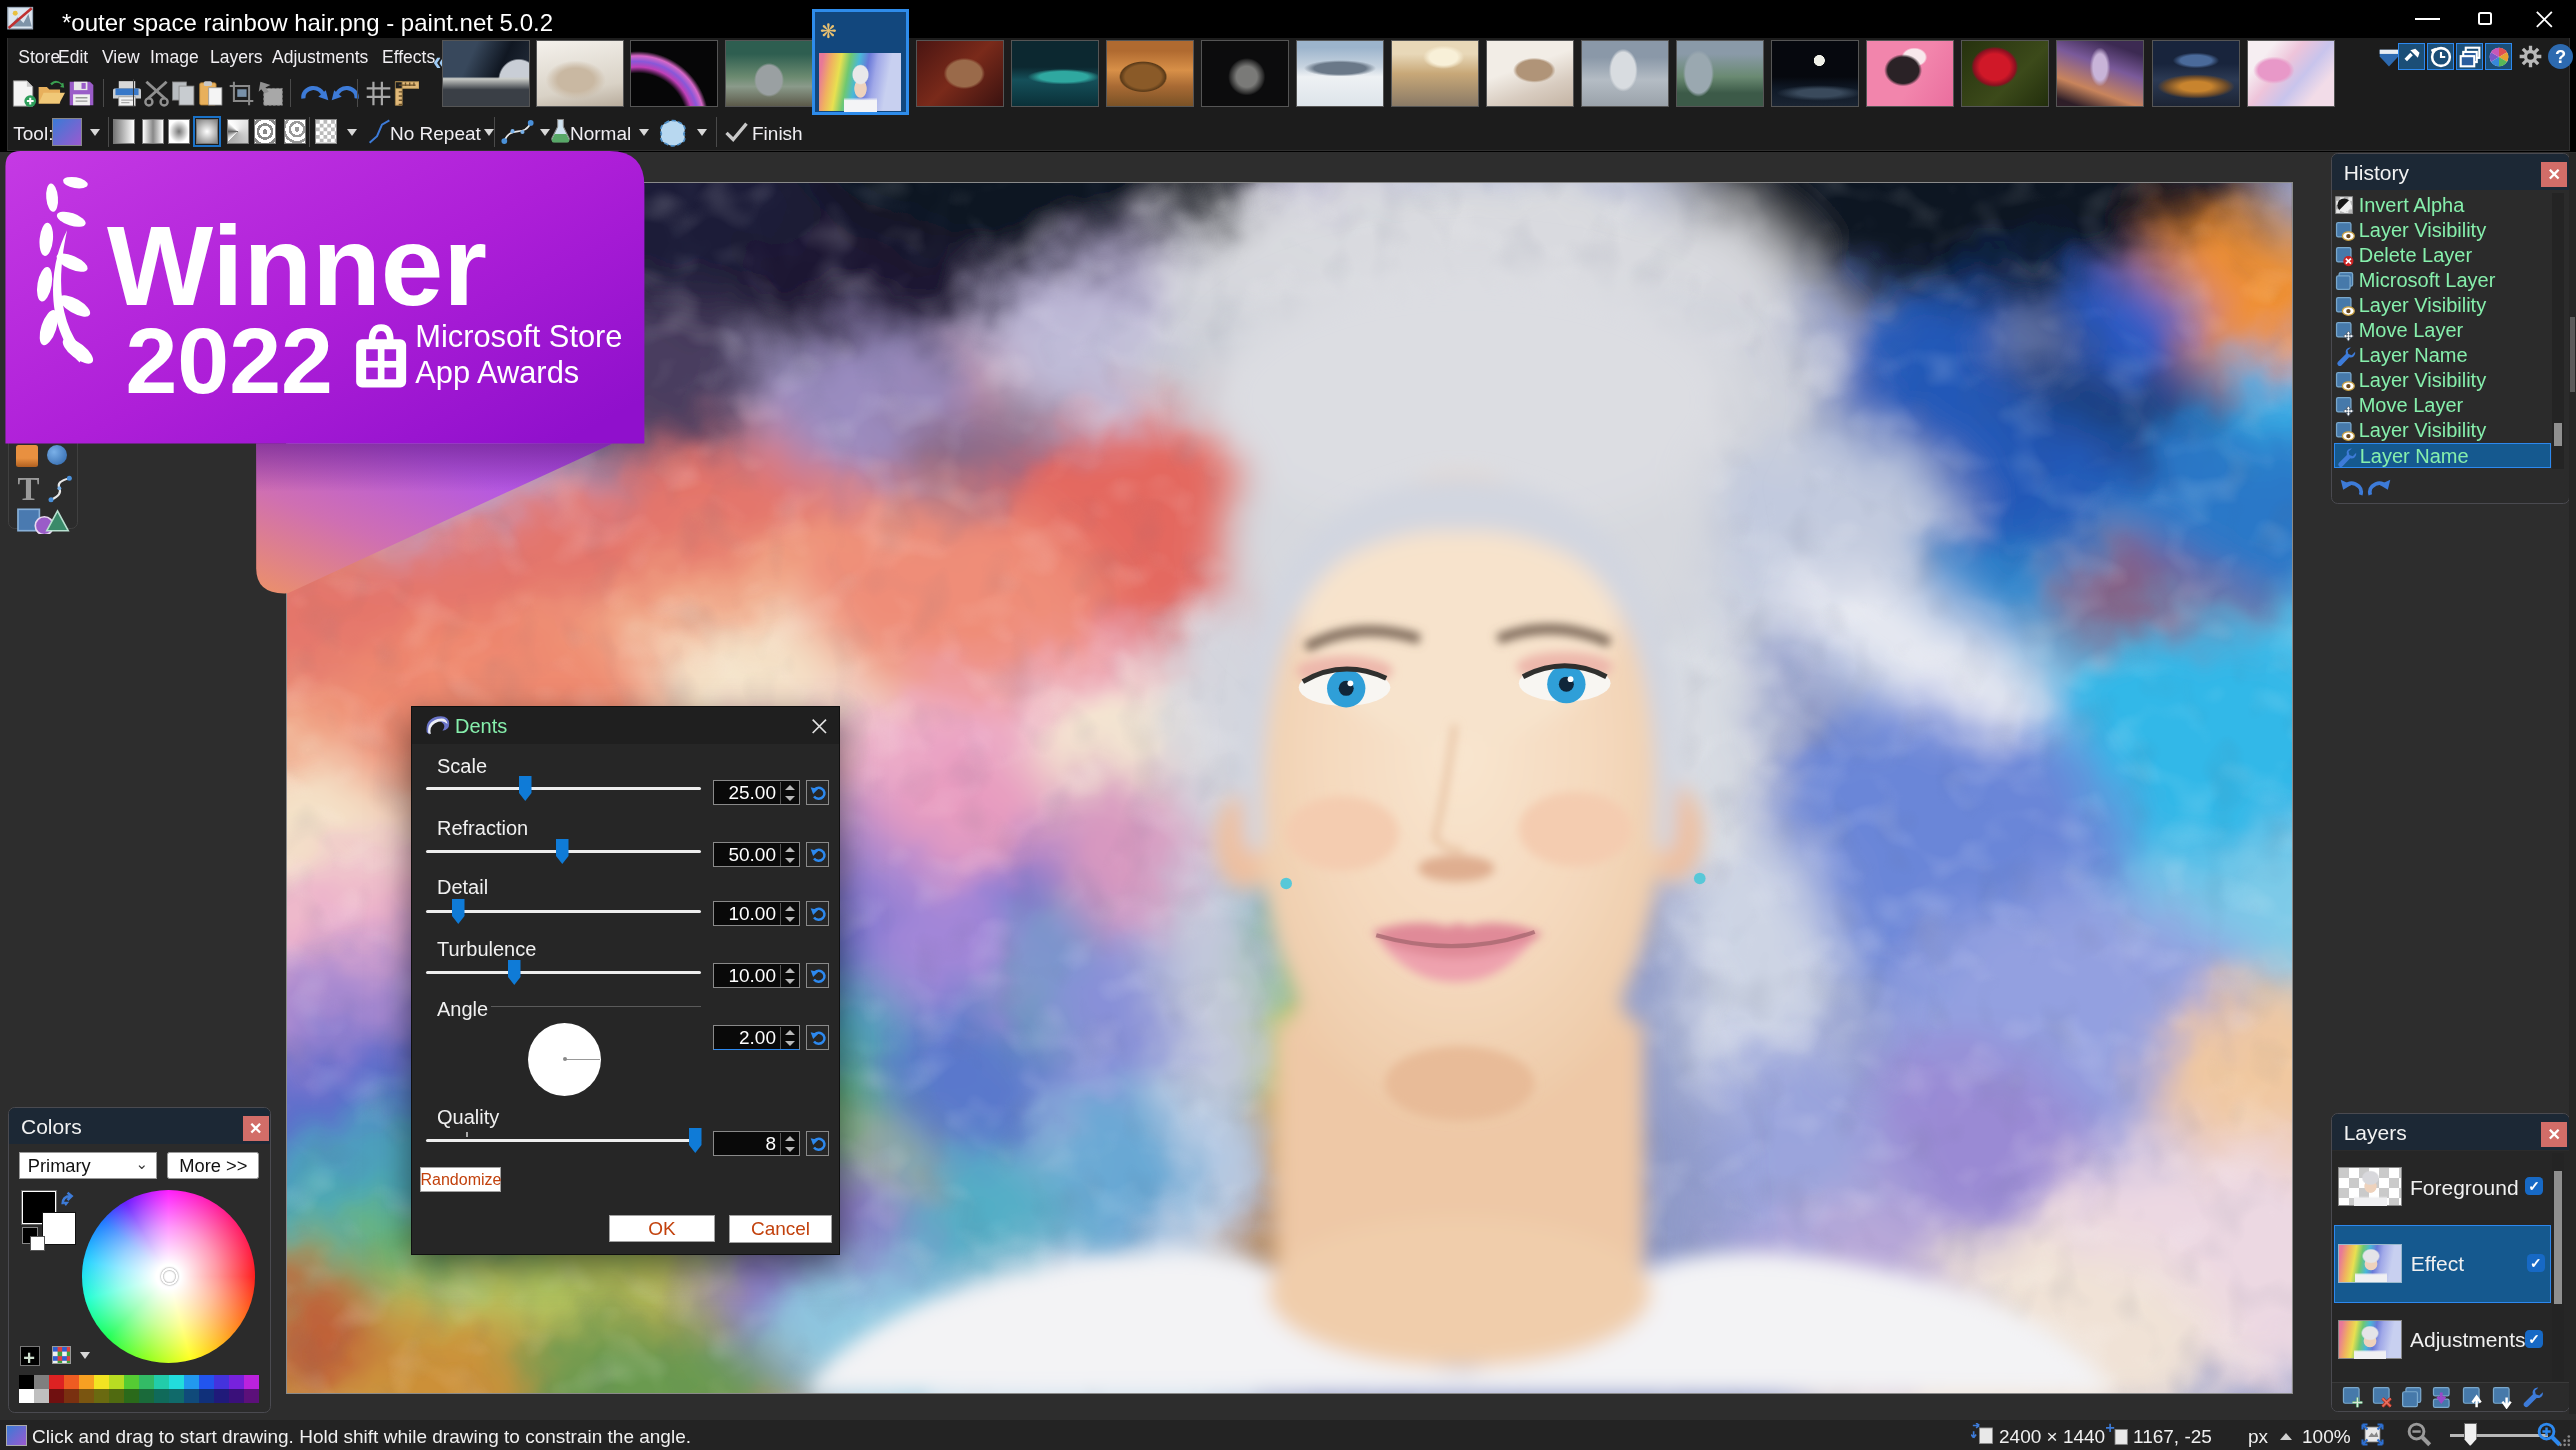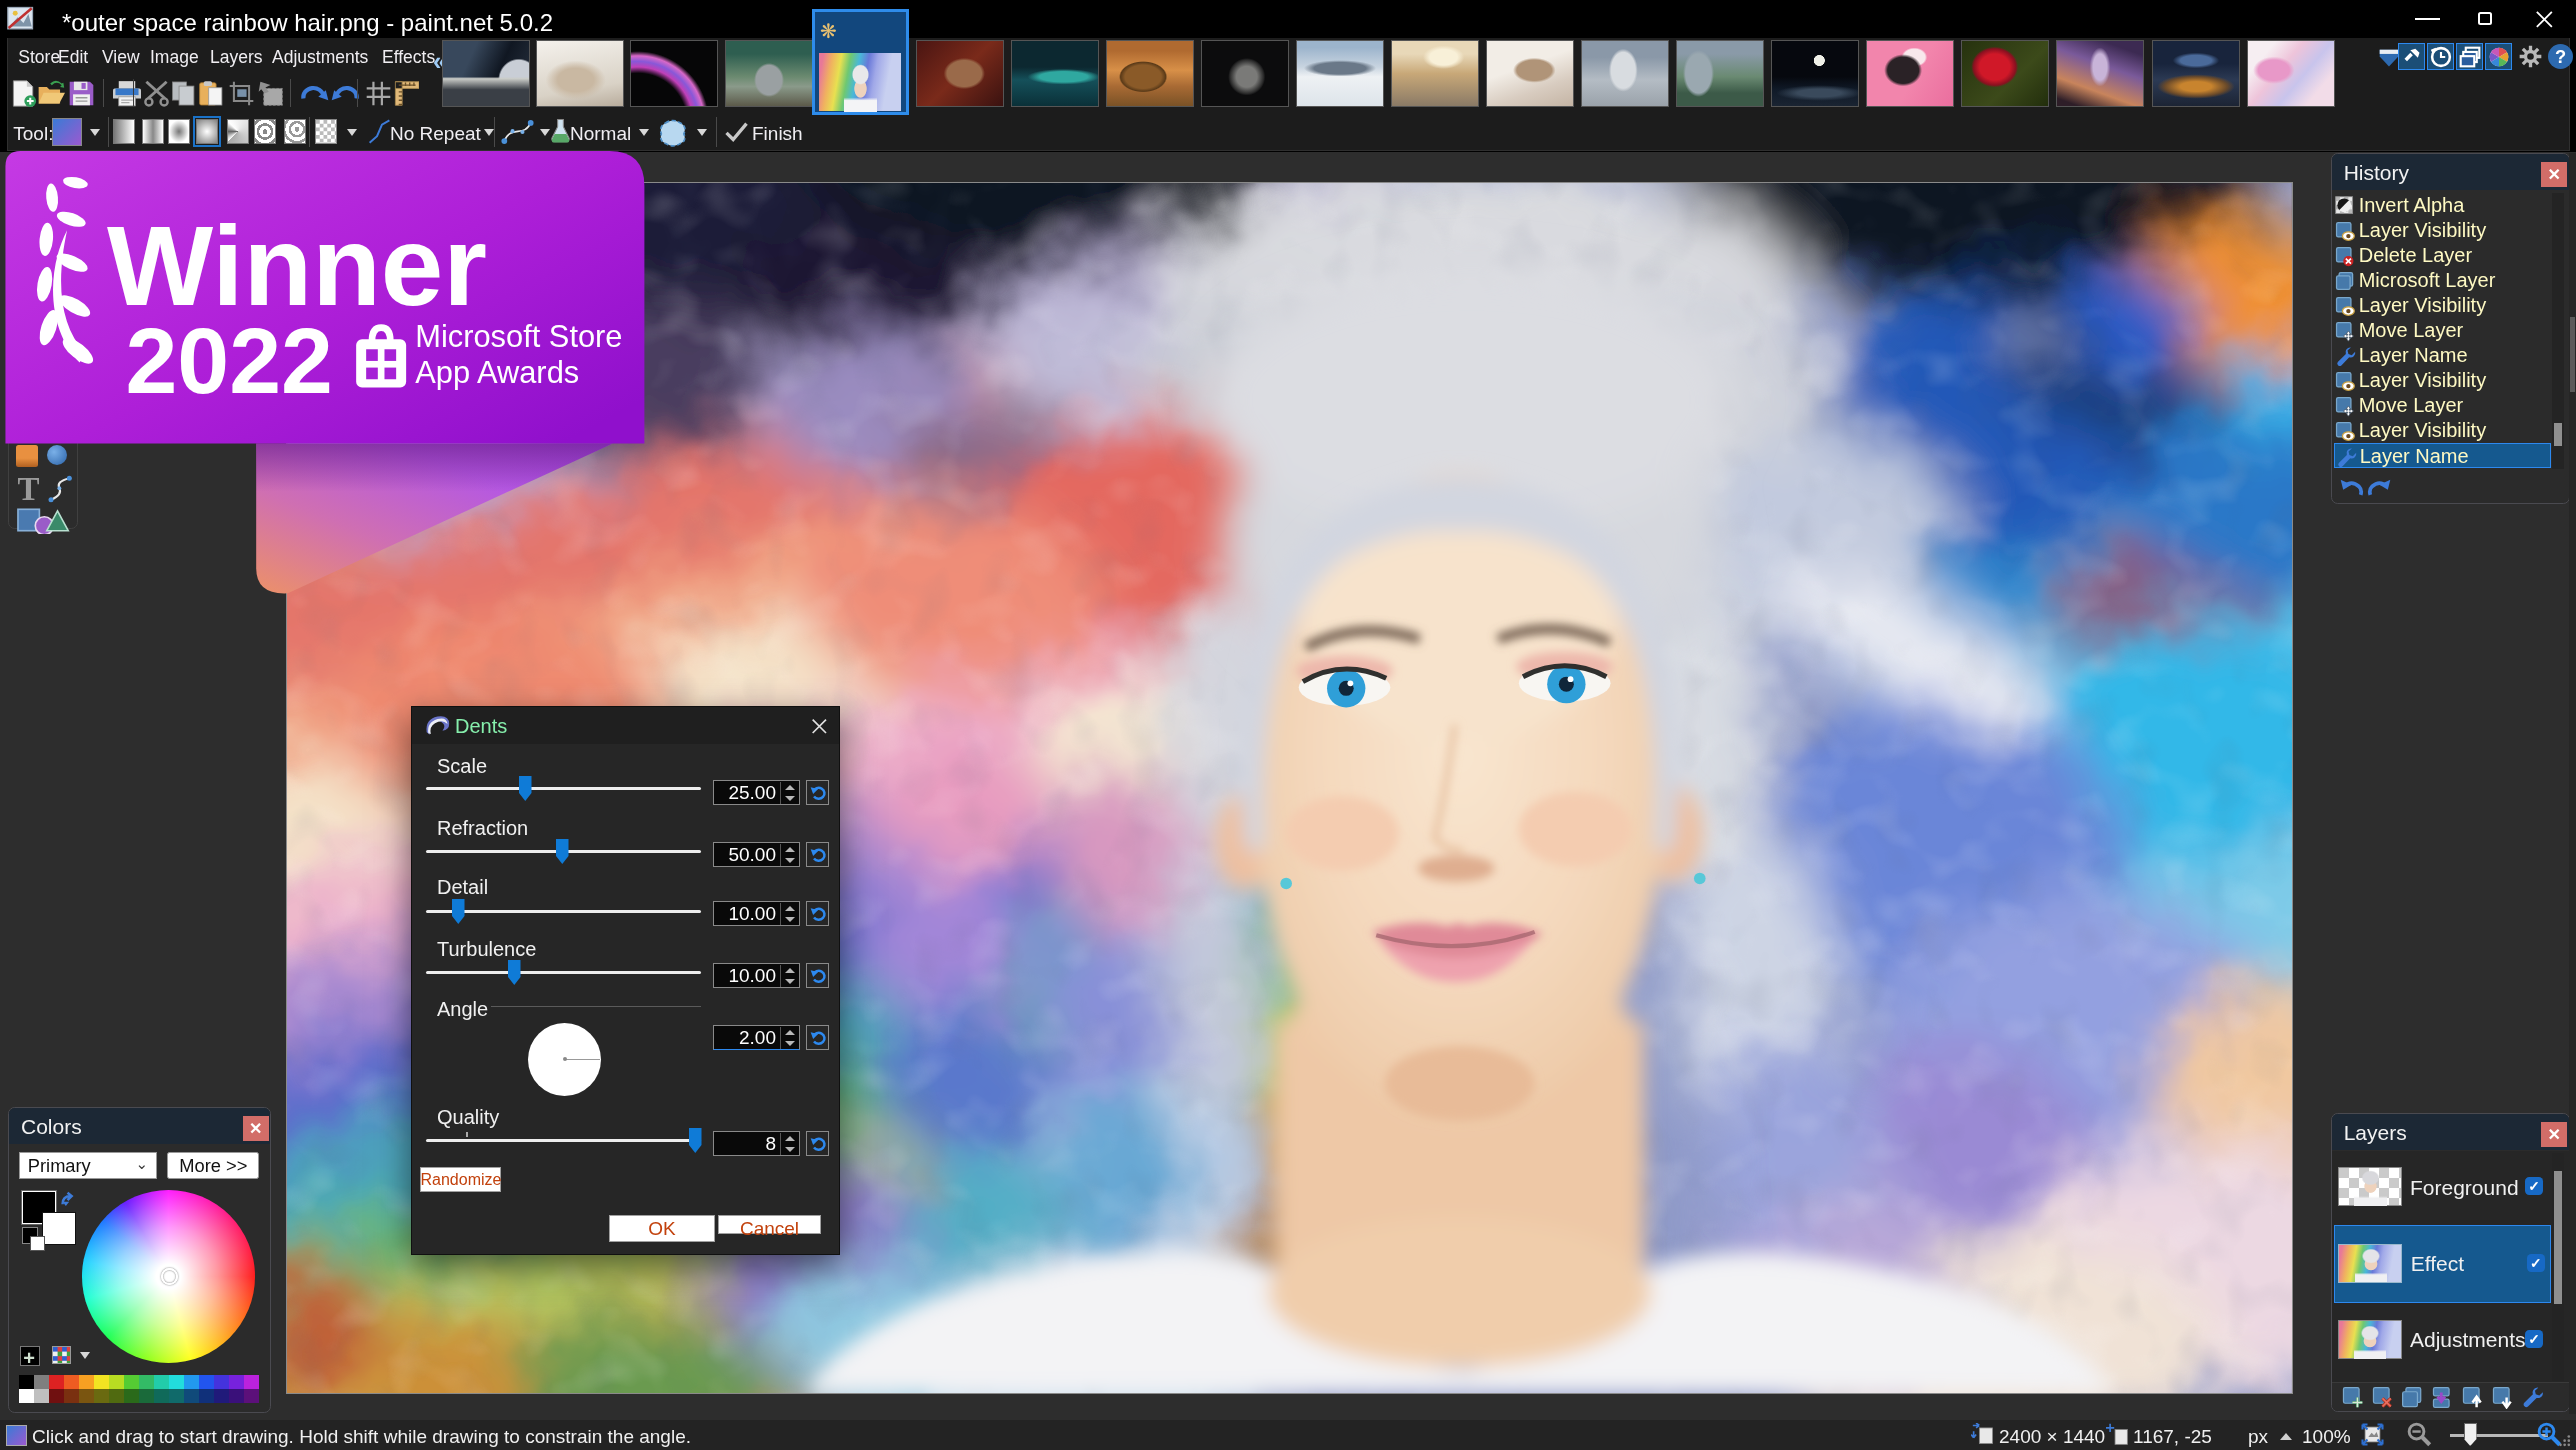--- a/index.html
+++ b/index.html
@@ -32,21 +32,21 @@
   .dspin { position:absolute; right:0.8px; top:0.8px; width:18.3px; height:22px; border-left:0.8px solid #555; }
   .dspin:before { content:""; position:absolute; left:4.2px; top:3.3px; border-left:5px solid transparent; border-right:5px solid transparent; border-bottom:5.8px solid #b8b8b8; }
   .dspin:after { content:""; position:absolute; left:4.2px; bottom:3.3px; border-left:5px solid transparent; border-right:5px solid transparent; border-top:5.8px solid #b8b8b8; }
   .drst { position:absolute; left:394px; width:23px; height:25px; background:#262626; border:0.8px solid #8a8a8a; }
   .dbtn { position:absolute; background:#fff; border:0.8px solid #a0a0a0; color:#c2410c; font-size:19px; text-align:center; }
   
   .panel { position:absolute; background:#2b2b2b; border:0.8px solid #4a4a50; border-radius:6.7px; overflow:hidden; }
   .phead { position:absolute; left:0; top:0; width:100%; height:36px; background:#1c2835; }
   .ptitle { position:absolute; left:11.7px; top:6.7px; font-size:21px; color:#f2f2f2; }
   .pclose { position:absolute; top:7.5px; right:1.7px; width:26px; height:25px; background:#d26d68; color:#fff; font-size:16px; font-weight:bold; text-align:center; line-height:25px; }
-  .hitem { position:absolute; left:1.7px; width:217px; height:25px; color:#fef9c3; font-size:20px; }
+  .hitem { position:absolute; left:1.7px; width:217px; height:25px; color:#86efac; font-size:20px; }
   .hitem span { position:absolute; left:25px; top:0.8px; }
   .hico { position:absolute; left:0.8px; top:1.7px; }
   .lsq { fill:#4679aa; stroke:#7aa8cc; stroke-width:1.5; }
   .chk { position:absolute; width:18.3px; height:18.3px; background:#1769c5; border-radius:4.2px; color:#fff; font-size:14px; font-weight:bold; text-align:center; line-height:18.3px; }
   .lrow-label { position:absolute; font-size:21px; color:#f0f0f0; }
   #workspace { left:0; top:152px; width:2576px; height:1268px; background:#2d2d2d; }
   #statusbar { left:0; top:1420px; width:2576px; height:30px; background:#232323; color:#e8e8e8; font-size:19px; }
   #canvas { left:287px; top:183px; width:2005px; height:1210px; outline:0.8px solid #8a8a8a; overflow:hidden; background:#333; }
 </style>
 </head>
@@ -657,21 +657,21 @@
         <path d="M5 9 A7 6.5 0 1 1 6 15" fill="none" stroke="#2d89ef" stroke-width="3"></path>
         <path d="M2 4 L5 12 L11 6 Z" fill="#2d89ef"></path>
       </svg>
     </div>
   <div class="abs" style="left:79px;top:299px;width:210px;height:0.8px;background:#5a5a5a"></div>
   <div class="abs" style="left:116px;top:316px;width:73px;height:73px;border-radius:50%;background:#fff"></div>
   <div class="abs" style="left:153px;top:352px;width:35px;height:1.3px;background:#999"></div>
   <div class="abs" style="left:151px;top:350px;width:4.2px;height:4.2px;border-radius:50%;background:#888"></div>
   <div class="dbtn" style="left:7.5px;top:460px;width:81px;height:25px;line-height:23px;font-size:16px">Randomize</div>
   <div class="dbtn" style="left:197px;top:508px;width:106px;height:27px;line-height:25px">OK</div>
-  <div class="dbtn" style="left:306px;top:508px;width:103px;height:19px;line-height:25px">Cancel</div>
+  <div class="dbtn" style="left:317px;top:508px;width:103px;height:28px;line-height:25px">Cancel</div>
 </div>
 
 <div class="panel" style="left:2331px;top:153px;width:239px;height:351px">
   <div class="phead"></div>
     <div class="ptitle">History</div>
     <div class="pclose">✕</div>
   <div class="abs" id="hlist" style="left:0;top:39px;width:239px;height:276px">
       <div class="hitem" style="top:0px">
         <svg class="hico" width="22" height="22" viewBox="0 0 26 26">
           <rect x="2" y="2" width="20" height="20" fill="#e8e8e8"></rect>

